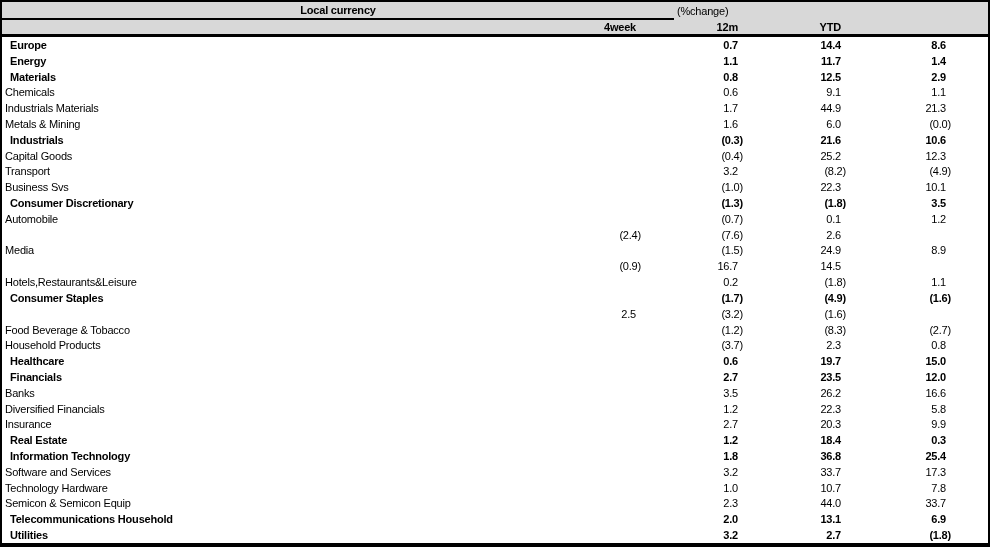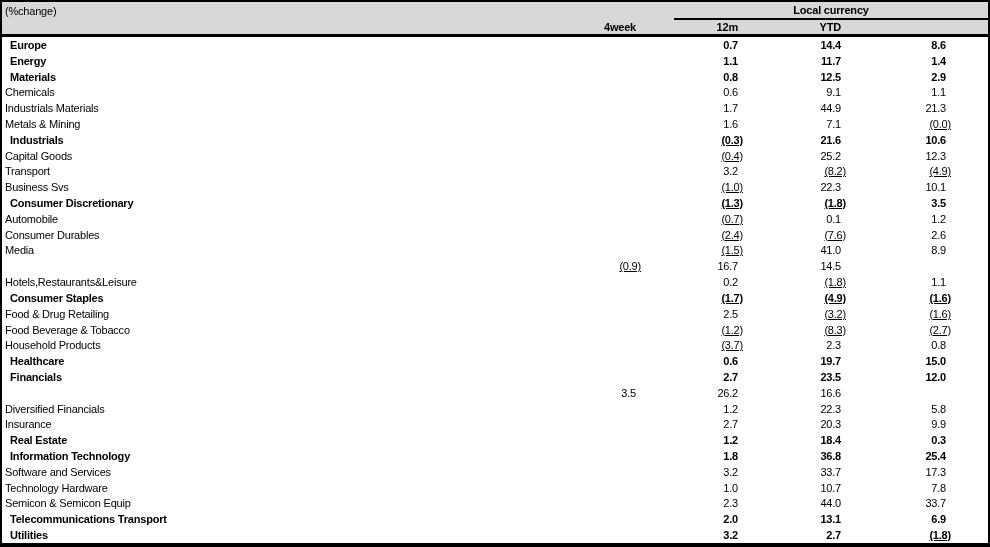--- a/index.html
+++ b/index.html
@@ -26,41 +26,41 @@
     border-bottom:2px solid #000;
     text-align:center;
     font-weight:bold;
     height:100%;
     display:flex; align-items:center; justify-content:center;
   }
   .h2 { grid-template-columns:640px 102px 103px 105px 36px; height:15px; }
   .h2 .cell { font-weight:bold; }
   .cell.label { padding-left:3px; white-space:nowrap; overflow:hidden; }
   .cell.num { text-align:right; padding-right:6px; white-space:nowrap; }
-  .cell.num.paren { padding-right:1px;text-decoration:underline; }
+  .cell.num.paren { padding-right:1px; }
   .tbody { }
   .row {
     display:grid;
     grid-template-columns:640px 102px 103px 105px 36px;
     height:15.8125px;
     align-items:center;
   }
   .row.group .cell { font-weight:bold;padding-left:8px; }
   .row.sub .cell.label { font-weight:normal; }
 </style>
 </head>
 <body>
 
 <div class="table">
   <div class="thead">
     <div class="hrow h1">
-      <div class="cell label">(%change)</div>
       <div class="cell lc-cell">
         <span>Local currency</span>
       </div>
+      <div class="cell label">(%change)</div>
     </div>
     <div class="hrow h2">
       <div class="cell num">4week</div>
       <div class="cell num">12m</div>
       <div class="cell num">YTD</div>
       <div class="cell"></div>
     </div>
   </div>
 
   <div class="tbody">
@@ -90,21 +90,21 @@
       </div>
     <div class="row sub">
         <div class="cell label">Industrials Materials</div>
         <div class="cell num">1.7</div>
         <div class="cell num">44.9</div>
         <div class="cell num">21.3</div>
       </div>
     <div class="row sub">
         <div class="cell label">Metals &amp; Mining</div>
         <div class="cell num">1.6</div>
-        <div class="cell num">7.1</div>
+        <div class="cell num">6.0</div>
         <div class="cell num paren">(0.0)</div>
       </div>
     <div class="row group">
         <div class="cell label">Industrials</div>
         <div class="cell num paren">(0.3)</div>
         <div class="cell num">21.6</div>
         <div class="cell num">10.6</div>
       </div>
     <div class="row sub">
         <div class="cell label">Capital Goods</div>
@@ -130,50 +130,48 @@
         <div class="cell num paren">(1.8)</div>
         <div class="cell num">3.5</div>
       </div>
     <div class="row sub">
         <div class="cell label">Automobile</div>
         <div class="cell num paren">(0.7)</div>
         <div class="cell num">0.1</div>
         <div class="cell num">1.2</div>
       </div>
     <div class="row sub">
-        <div class="cell label">Consumer Durables</div>
         <div class="cell num paren">(2.4)</div>
         <div class="cell num paren">(7.6)</div>
         <div class="cell num">2.6</div>
       </div>
     <div class="row sub">
         <div class="cell label">Media</div>
         <div class="cell num paren">(1.5)</div>
-        <div class="cell num">41.0</div>
+        <div class="cell num">24.9</div>
         <div class="cell num">8.9</div>
       </div>
     <div class="row sub">
         <div class="cell num paren">(0.9)</div>
         <div class="cell num">16.7</div>
         <div class="cell num">14.5</div>
       </div>
     <div class="row sub">
         <div class="cell label">Hotels,Restaurants&amp;Leisure</div>
         <div class="cell num">0.2</div>
         <div class="cell num paren">(1.8)</div>
         <div class="cell num">1.1</div>
       </div>
     <div class="row group">
         <div class="cell label">Consumer Staples</div>
         <div class="cell num paren">(1.7)</div>
         <div class="cell num paren">(4.9)</div>
         <div class="cell num paren">(1.6)</div>
       </div>
     <div class="row sub">
-        <div class="cell label">Food &amp; Drug Retailing</div>
         <div class="cell num">2.5</div>
         <div class="cell num paren">(3.2)</div>
         <div class="cell num paren">(1.6)</div>
       </div>
     <div class="row sub">
         <div class="cell label">Food Beverage &amp; Tobacco</div>
         <div class="cell num paren">(1.2)</div>
         <div class="cell num paren">(8.3)</div>
         <div class="cell num paren">(2.7)</div>
       </div>
@@ -189,20 +187,21 @@
         <div class="cell num">19.7</div>
         <div class="cell num">15.0</div>
       </div>
     <div class="row group">
         <div class="cell label">Financials</div>
         <div class="cell num">2.7</div>
         <div class="cell num">23.5</div>
         <div class="cell num">12.0</div>
       </div>
     <div class="row sub">
+        <div class="cell label">Banks</div>
         <div class="cell num">3.5</div>
         <div class="cell num">26.2</div>
         <div class="cell num">16.6</div>
       </div>
     <div class="row sub">
         <div class="cell label">Diversified Financials</div>
         <div class="cell num">1.2</div>
         <div class="cell num">22.3</div>
         <div class="cell num">5.8</div>
       </div>
@@ -236,21 +235,21 @@
         <div class="cell num">10.7</div>
         <div class="cell num">7.8</div>
       </div>
     <div class="row sub">
         <div class="cell label">Semicon &amp; Semicon Equip</div>
         <div class="cell num">2.3</div>
         <div class="cell num">44.0</div>
         <div class="cell num">33.7</div>
       </div>
     <div class="row group">
-        <div class="cell label">Telecommunications Transport</div>
+        <div class="cell label">Telecommunications Household</div>
         <div class="cell num">2.0</div>
         <div class="cell num">13.1</div>
         <div class="cell num">6.9</div>
       </div>
     <div class="row group">
         <div class="cell label">Utilities</div>
         <div class="cell num">3.2</div>
         <div class="cell num">2.7</div>
         <div class="cell num paren">(1.8)</div>
       </div>

